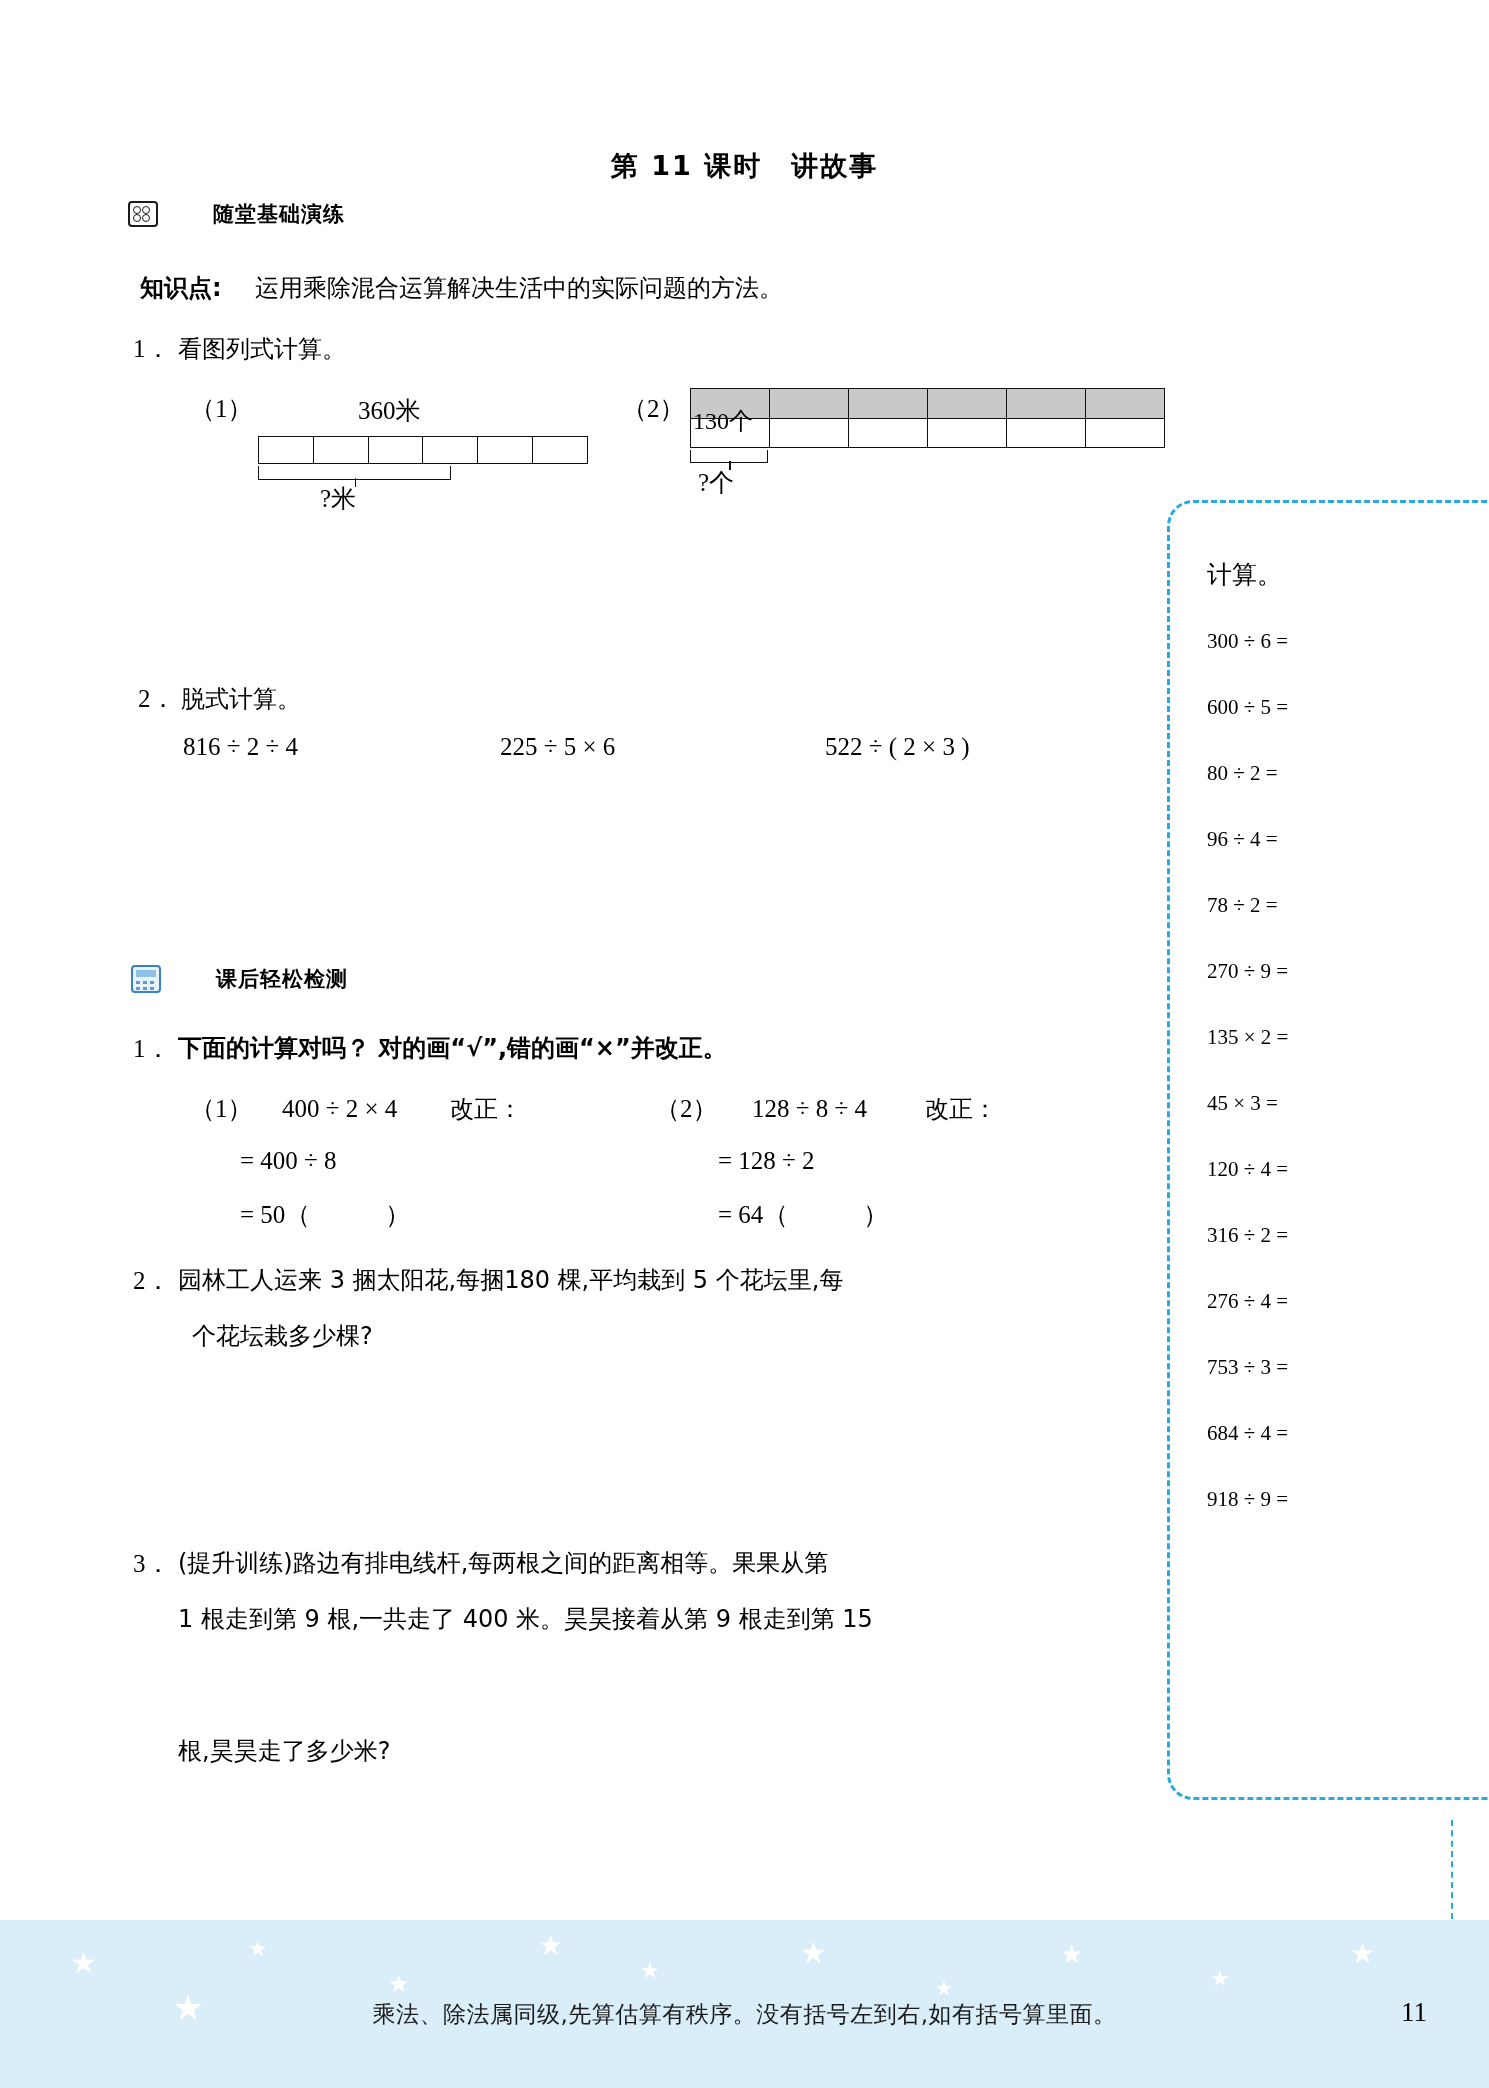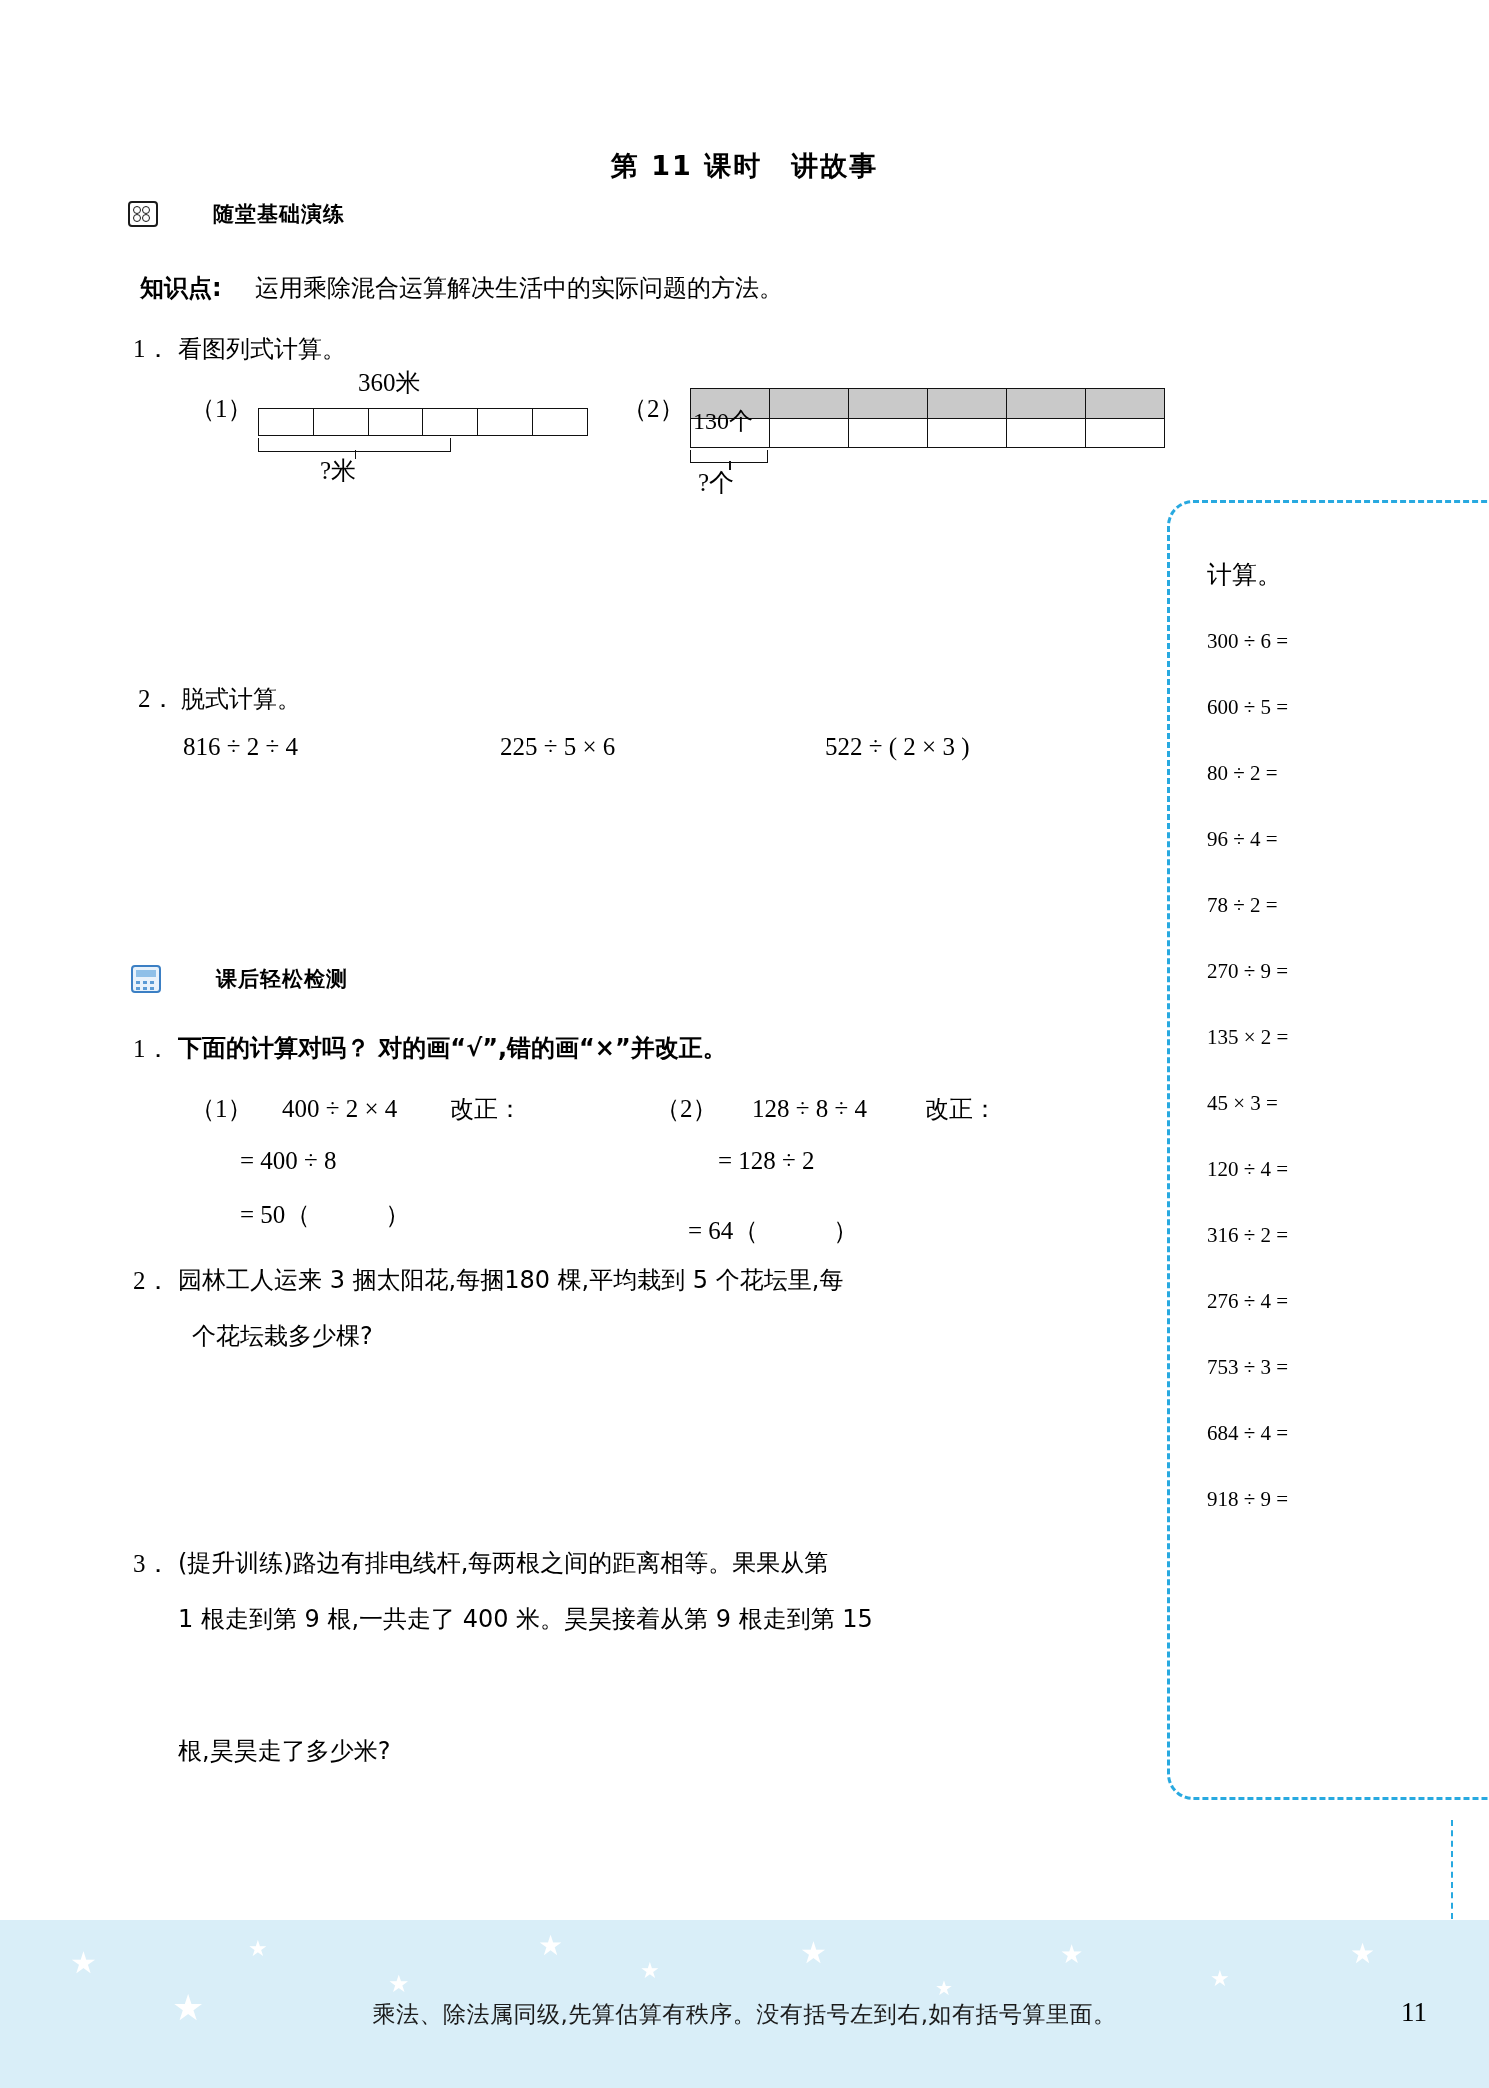--- a/index.html
+++ b/index.html
@@ -108,21 +108,21 @@
   .t.cn {
     font-family: "DejaVu Sans", sans-serif;
     font-size: 24px;
   }
   .t.bold { font-weight: bold; }
 
   
   .fig1 {
     position: absolute;
     left: 248px;
-    top: 368px;
+    top: 396px;
     width: 350px;
     height: 110px;
   }
   .fig1 .lbl-top {
     position: absolute;
     left: 110px; top: -2px;
     font-size: 25px;
     font-family: "Liberation Serif", serif;
   }
   .fig1 .bar {
@@ -383,21 +383,21 @@
 <div class="t" style="left:190px; top:1090px;">（1）</div>
 <div class="t" style="left:282px; top:1090px;">400 ÷ 2 × 4</div>
 <div class="t cn" style="left:450px; top:1091px;">改正：</div>
 <div class="t" style="left:240px; top:1142px;">= 400 ÷ 8</div>
 <div class="t" style="left:240px; top:1196px;">= 50（　　　）</div>
 
 <div class="t" style="left:655px; top:1090px;">（2）</div>
 <div class="t" style="left:752px; top:1090px;">128 ÷ 8 ÷ 4</div>
 <div class="t cn" style="left:925px; top:1091px;">改正：</div>
 <div class="t" style="left:718px; top:1142px;">= 128 ÷ 2</div>
-<div class="t" style="left:688px; top:1196px;margin-top:16px;">= 64（　　　）</div>
+<div class="t" style="left:718px; top:1196px;">= 64（　　　）</div>
 
 <div class="t" style="left:133px; top:1262px;">2．</div>
 <div class="t cn" style="left:178px; top:1262px;">园林工人运来 3 捆太阳花,每捆180 棵,平均栽到 5 个花坛里,每</div>
 <div class="t cn" style="left:192px; top:1318px;text-align:center;">个花坛栽多少棵?</div>
 
 <div class="t" style="left:133px; top:1545px;">3．</div>
 <div class="t cn" style="left:178px; top:1545px;">(提升训练)路边有排电线杆,每两根之间的距离相等。果果从第</div>
 <div class="t cn" style="left:178px; top:1601px;">1 根走到第 9 根,一共走了 400 米。昊昊接着从第 9 根走到第 15</div>
 <div class="t cn" style="left:178px; top:1733px;">根,昊昊走了多少米?</div>
 

